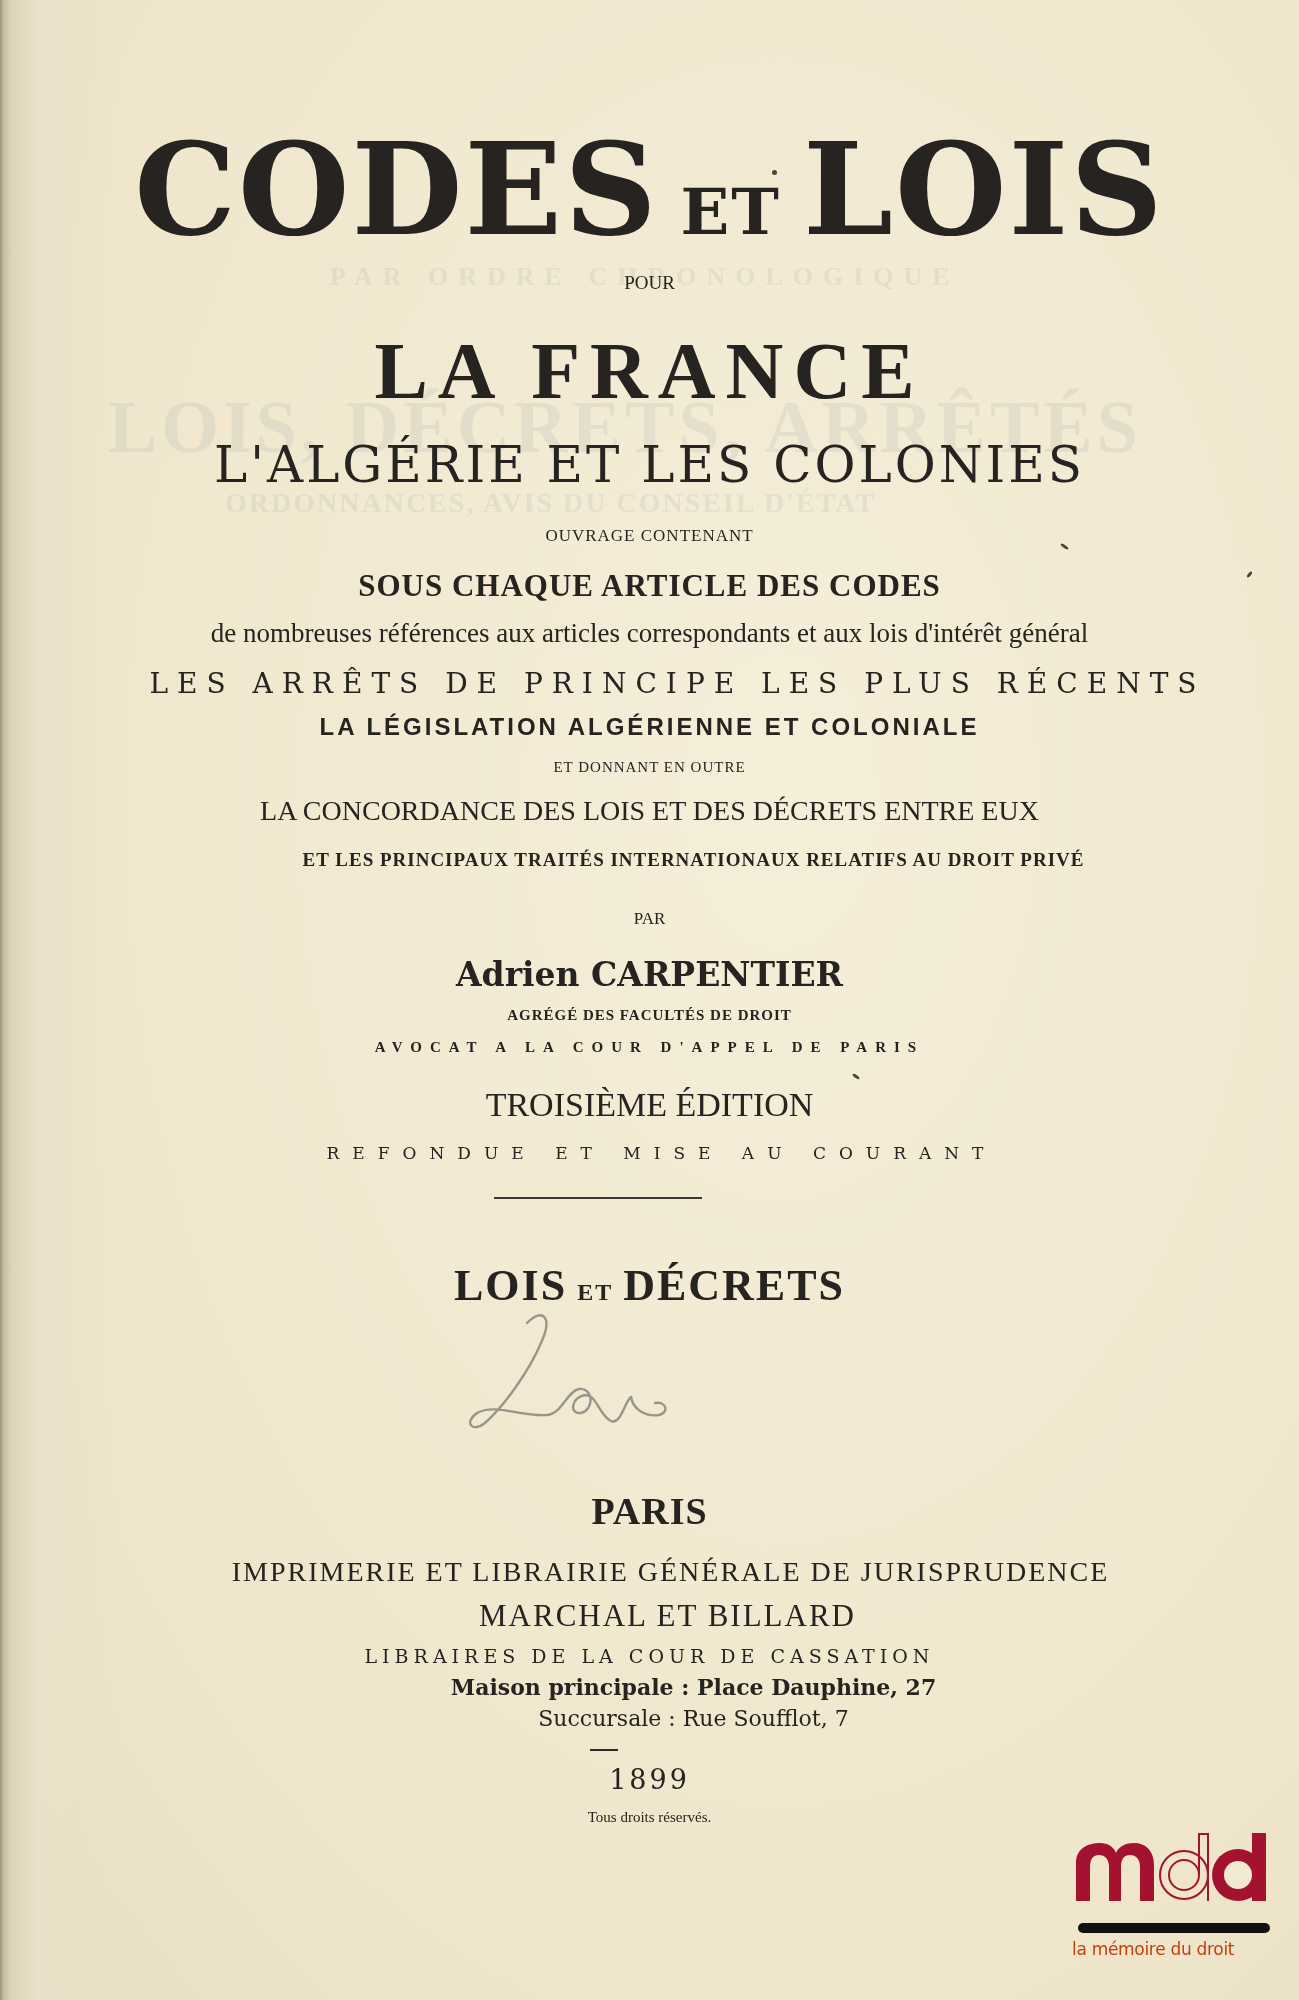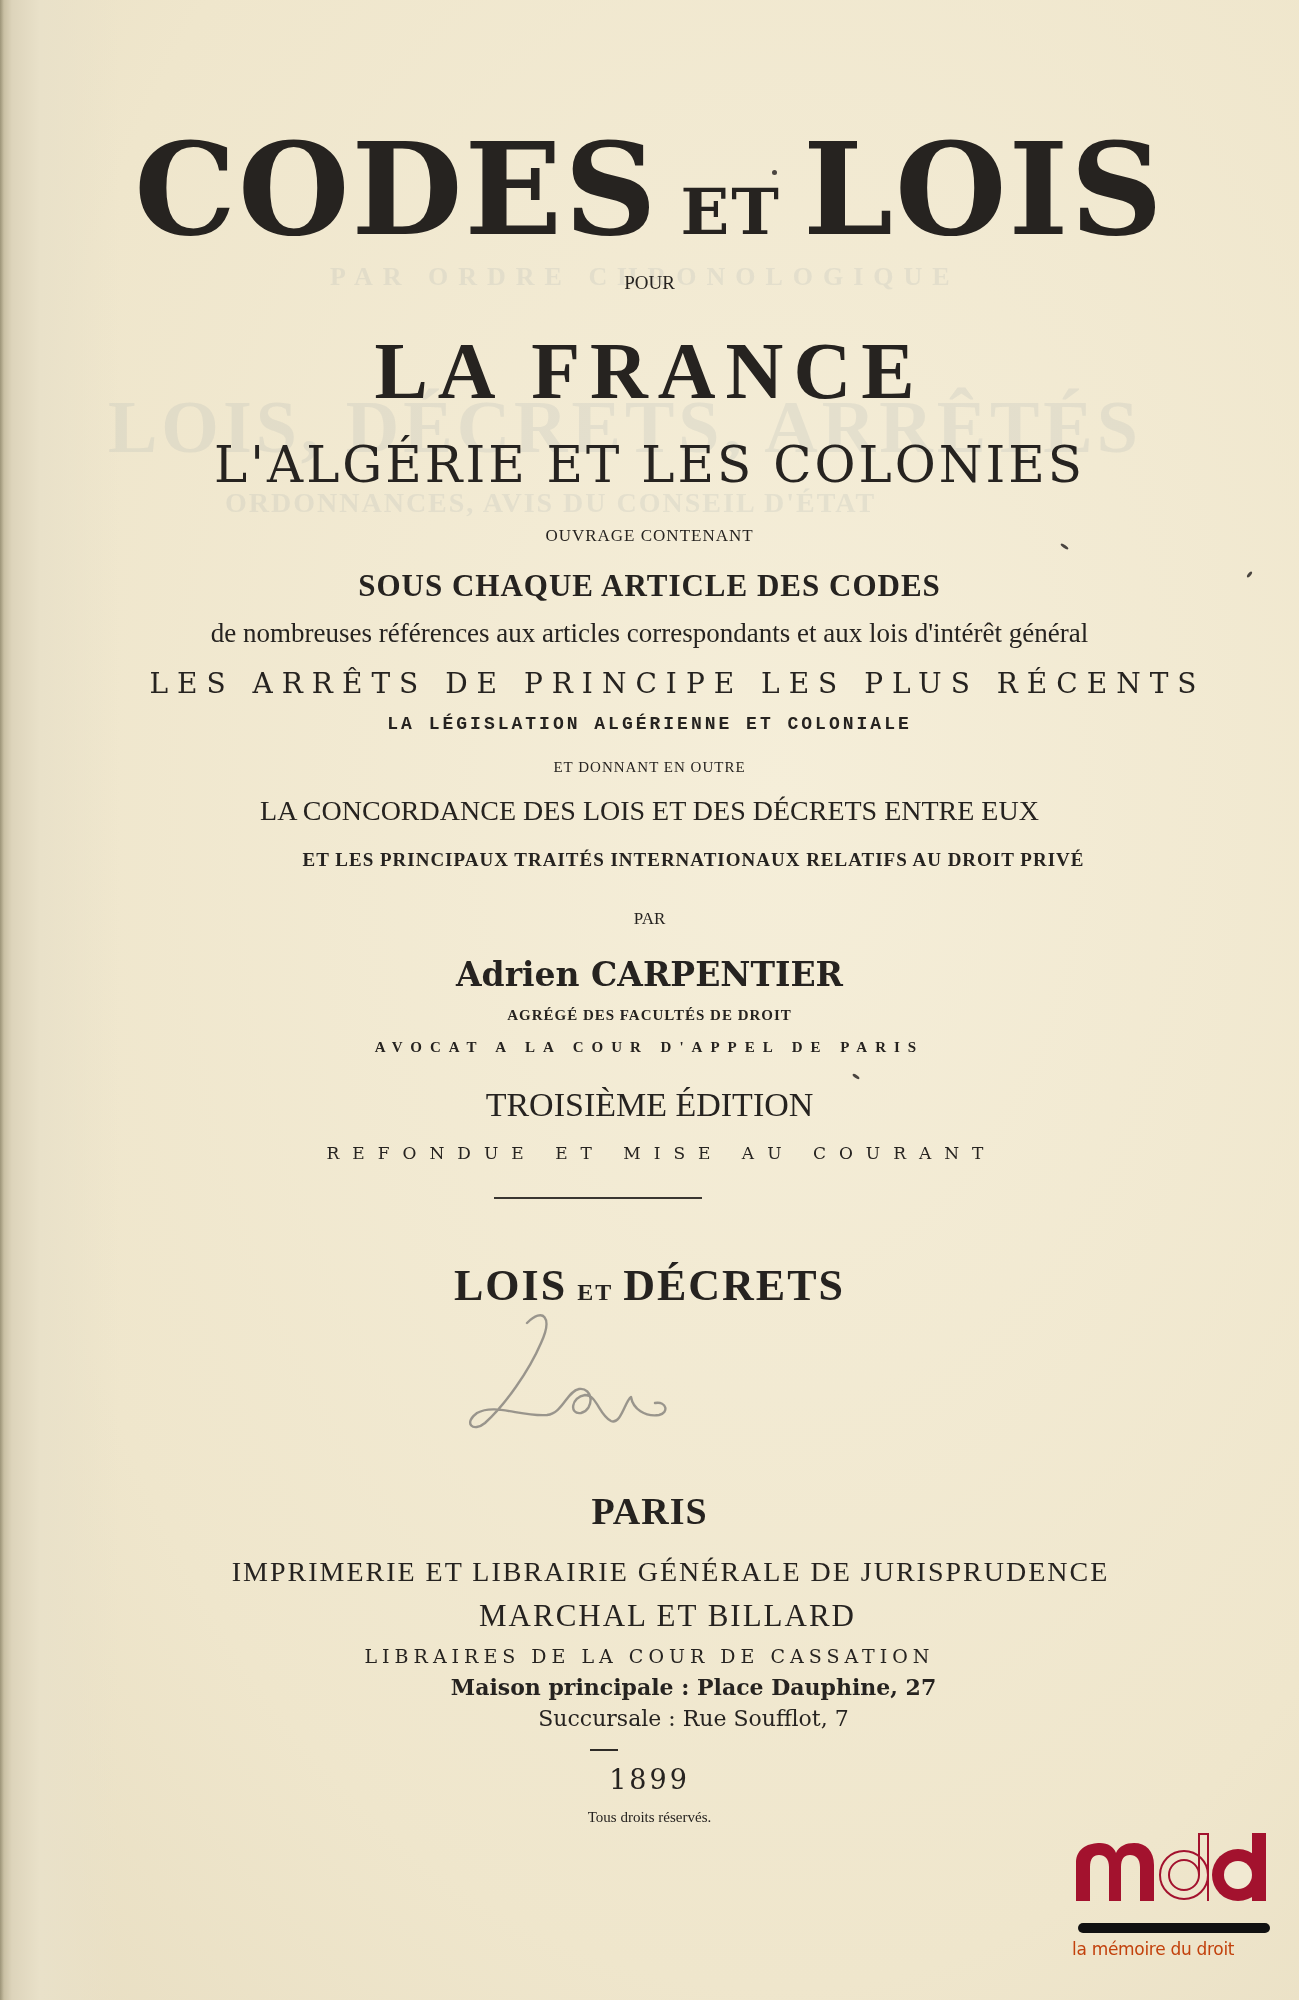--- a/index.html
+++ b/index.html
@@ -22,21 +22,21 @@
   }
   .title-main { top: 125px; font-size: 128px; letter-spacing: 2px; font-weight: bold; }
   .title-main .sm { font-size: 64px; margin: 0 22px; }
   .pour { top: 273px; font-size: 19px; font-family: "Liberation Serif", serif; }
   .france { top: 331px; font-size: 80px; font-weight: bold; letter-spacing: 10px; font-family: "Liberation Serif", serif; text-align: center; }
   .algerie { top: 440px; font-size: 50px; letter-spacing: 3px; font-family: "DejaVu Serif", serif; }
   .ouvrage { top: 527px; font-size: 17px; font-family: "Liberation Serif", serif; letter-spacing: 1px; }
   .sous { top: 570px; font-size: 31px; font-weight: bold; font-family: "Liberation Serif", serif; letter-spacing: 1px; }
   .nombreuses { top: 620px; font-size: 27px; font-family: "Liberation Serif", serif; }
   .arrets { top: 670px; font-size: 28px; letter-spacing: 9px; font-family: "DejaVu Serif", serif; padding-left: 28px; }
-  .legislation { top: 715px; font-size: 18px; font-weight: bold; letter-spacing: 3px; font-family: Liberation Mono, monospace; }
+  .legislation { top: 715px; font-size: 24px; font-weight: bold; letter-spacing: 3px; font-family: Liberation Sans, sans-serif; }
   .donnant { top: 760px; font-size: 15px; font-family: "Liberation Serif", serif; letter-spacing: 1px; }
   .concordance { top: 797px; font-size: 28px; font-family: "Liberation Serif", serif; }
   .traites { top: 850px; font-size: 19px; font-weight: bold; font-family: "Liberation Serif", serif; letter-spacing: 1px; padding-left: 44px; }
   .par { top: 910px; font-size: 17px; font-family: "Liberation Serif", serif; }
   .author { top: 958px; font-size: 33px; font-weight: bold; font-family: "DejaVu Serif", serif; }
   .agrege { top: 1008px; font-size: 15px; font-weight: bold; font-family: "Liberation Serif", serif; letter-spacing: 1px; }
   .avocat { top: 1040px; font-size: 15px; font-weight: bold; letter-spacing: 8px; font-family: "Liberation Serif", serif; }
   .edition { top: 1088px; font-size: 34px; font-family: "Liberation Serif", serif; }
   .refondue { top: 1145px; font-size: 17px; letter-spacing: 13px; font-family: "DejaVu Serif", serif; padding-left: 12px; }
   .rule { position: absolute; top: 1197px; left: 494px; width: 208px; height: 2px; background: #3a3631; }

